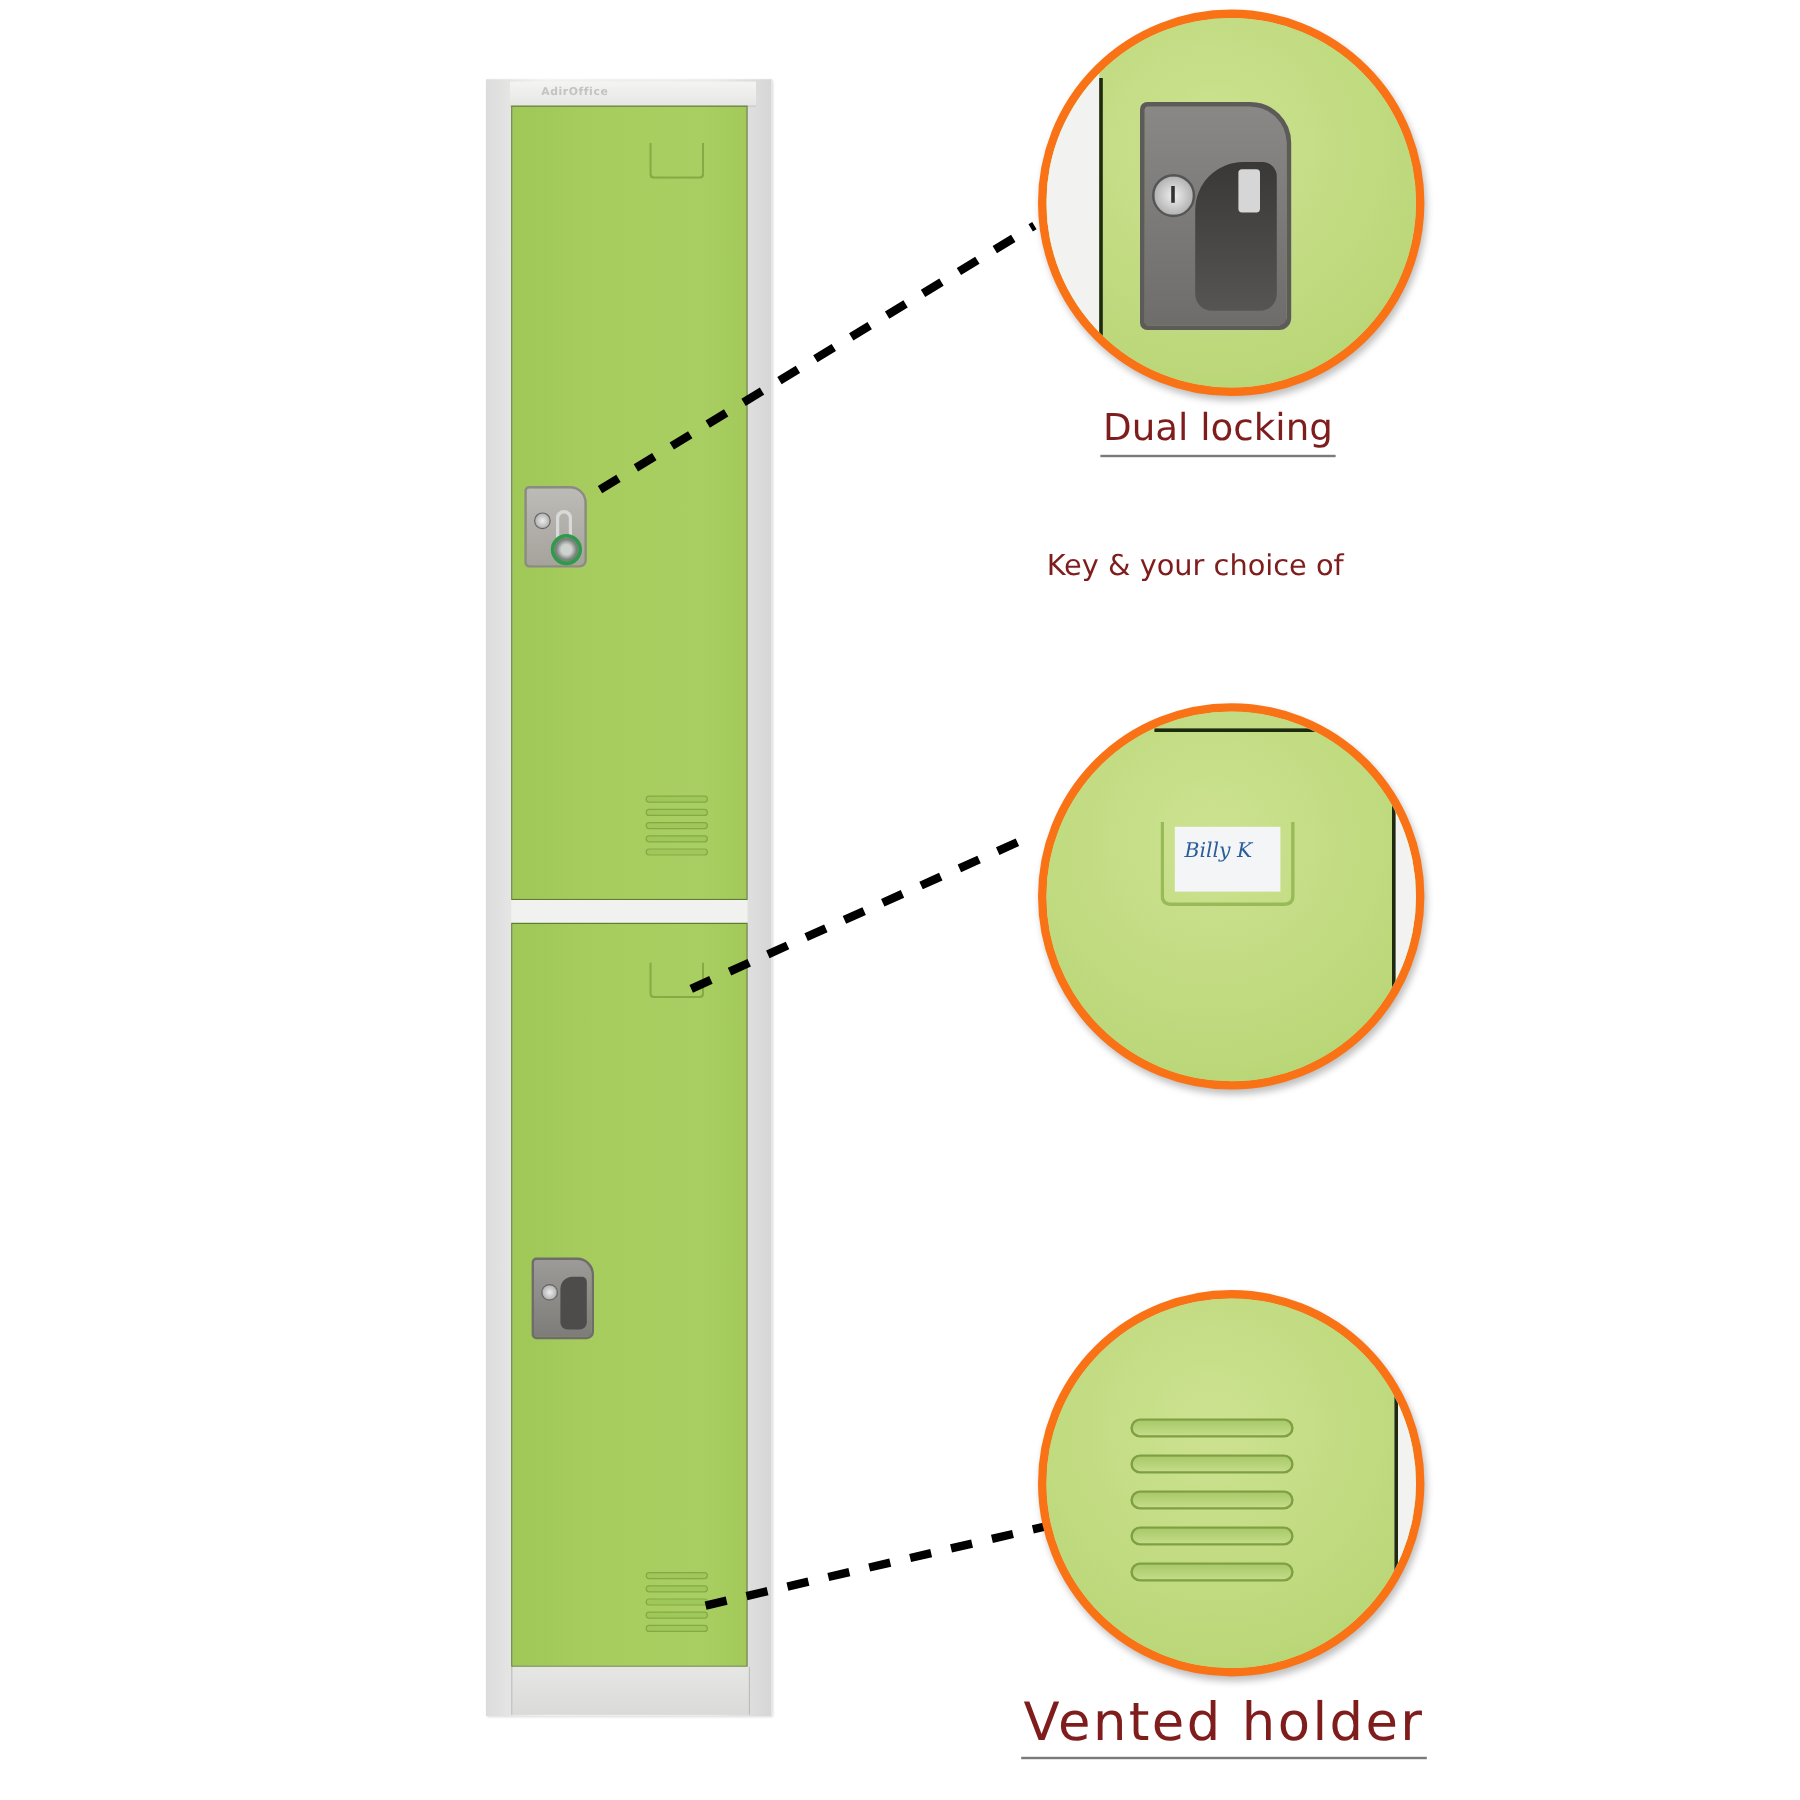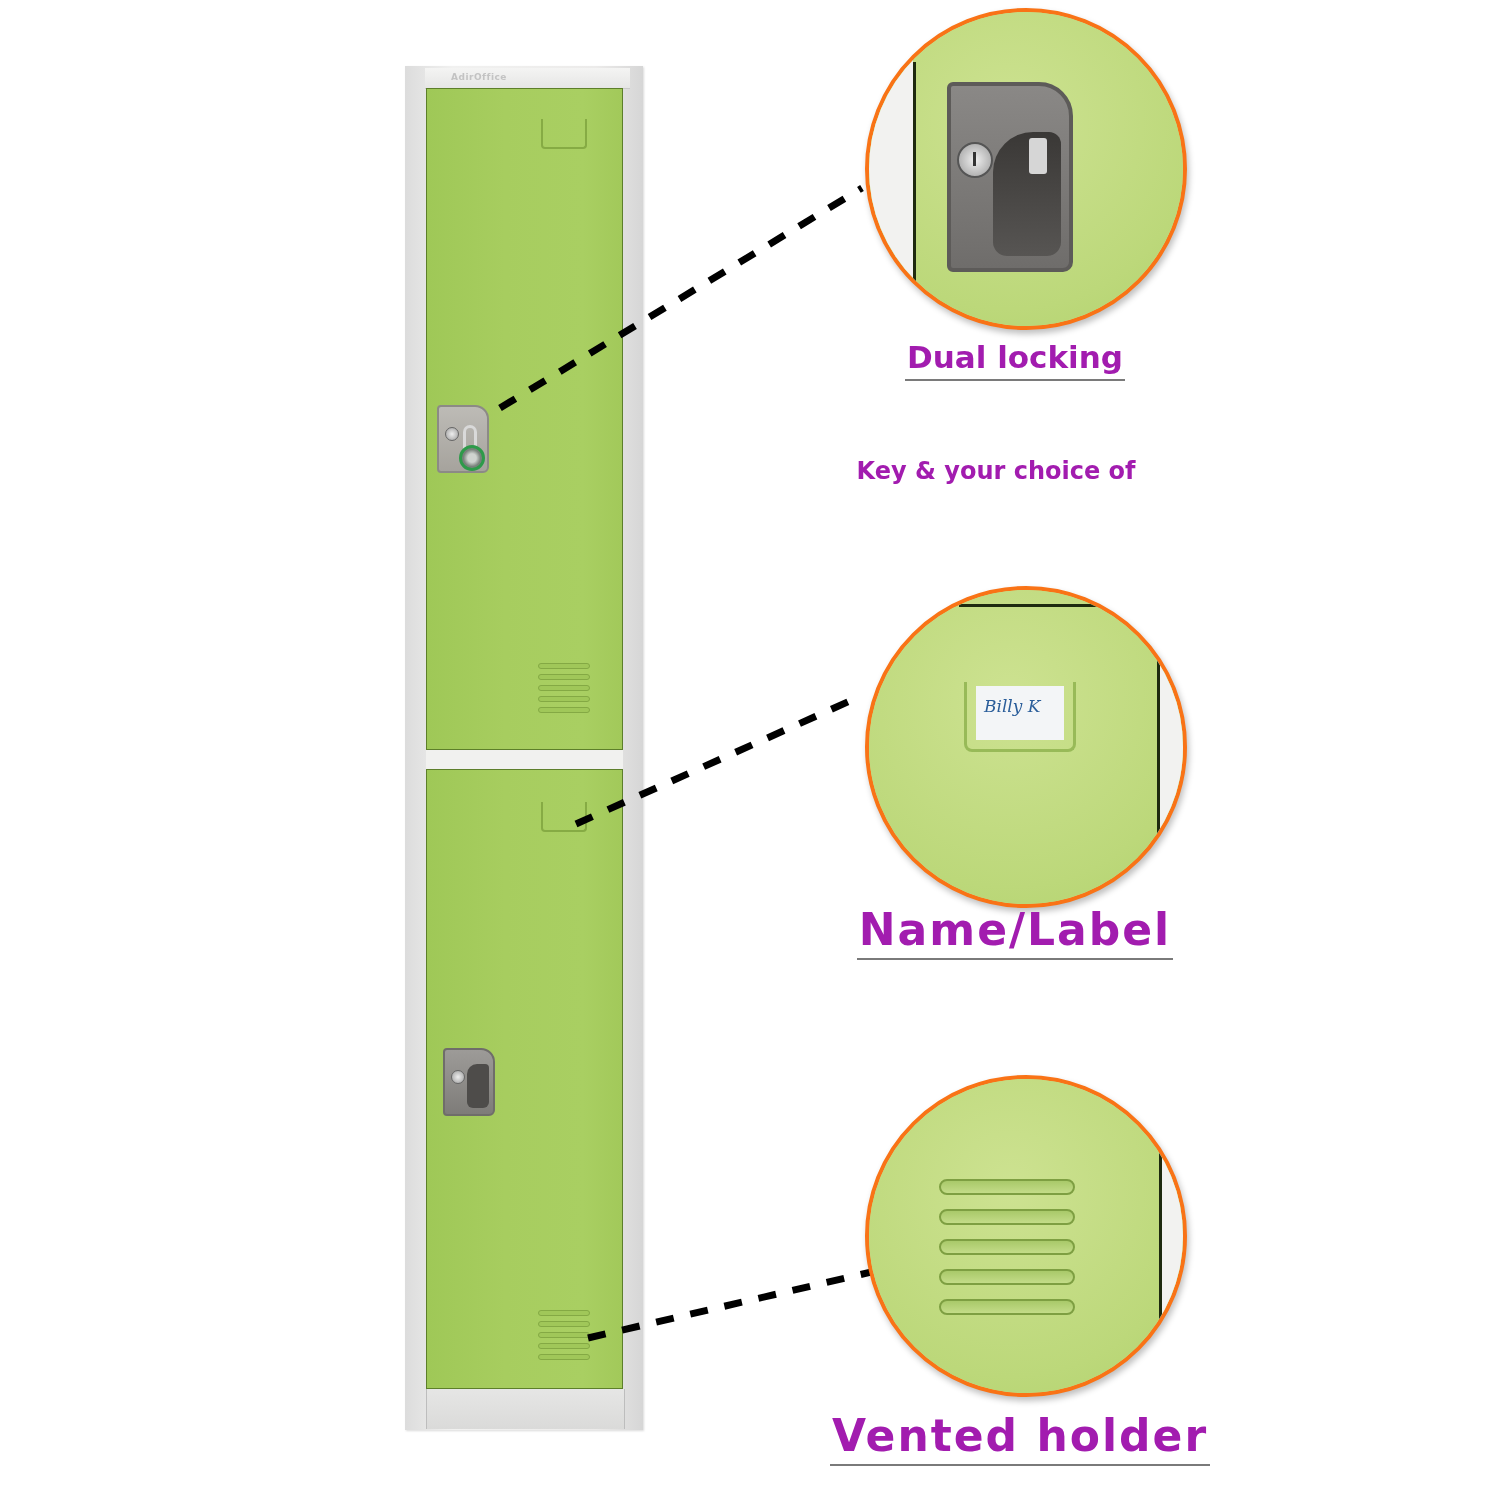--- a/index.html
+++ b/index.html
@@ -38,21 +38,21 @@
   .padlock { position: absolute; left: 20px; top: 38px; width: 26px; height: 26px; border-radius: 50%;
              background: radial-gradient(#cfd3cf 30%, #7a827c 60%); border: 3px solid #2e9a4a; box-sizing: border-box; }
   .shackle { position: absolute; left: 24px; top: 18px; width: 14px; height: 24px; border: 3px solid #d9d9d9;
              border-bottom: none; border-radius: 8px 8px 0 0; box-sizing: border-box; }
 
   
   svg.leaders { position: absolute; left: 0; top: 0; width: 1500px; height: 1500px; pointer-events: none; }
 
   
   .circle { position: absolute; width: 322px; height: 322px; border-radius: 50%; overflow: hidden;
-            border: 4px solid #f97316; box-sizing: border-box;
+            border: 7px solid #f97316; box-sizing: border-box;
             background: #c7dd8d;
             box-shadow: 2px 4px 6px rgba(0,0,0,0.25); }
   .circle .fill { position: absolute; inset: 0; background: radial-gradient(circle at 45% 35%, #cde291 0%, #bcd87a 70%, #b2d26e 100%); }
   .circle .frame-strip { position: absolute; background: #f2f2f0; }
   .circle .edge-line { position: absolute; background: #1e2a0f; }
 
   .c1 { left: 865px; top: 8px; }
   .c2 { left: 865px; top: 586px; }
   .c3 { left: 865px; top: 1075px; }
 
@@ -71,21 +71,21 @@
   .card .sig { position: absolute; left: 20px; top: 14px; font-family: "DejaVu Serif", serif; font-style: italic;
                font-size: 17px; color: #2a5d9a; }
   .card .bracket { position: absolute; left: 0; top: 0; width: 112px; height: 70px; box-sizing: border-box;
                border: 3px solid #98ba58; border-top: none; border-radius: 0 0 8px 8px; }
 
   .big-vents { position: absolute; left: 70px; top: 100px; width: 136px; }
   .big-vent { height: 16px; margin-bottom: 14px; border-radius: 9px; border: 2px solid #7e9f42;
               background: linear-gradient(#a9c96a, #c3dc88); box-sizing: border-box; }
 
   
-  .caption { position: absolute; color: #a21caf; font-family: "DejaVu Sans", sans-serif; font-weight: bold;
+  .caption { position: absolute; color: #7f1d1d; font-family: "DejaVu Sans", sans-serif; font-weight: normal;
              text-align: center; }
   .caption .line { display: inline-block; border-bottom: 2px solid #7a7a7a; padding: 0 2px; }
   .cap1 { left: 860px; top: 335px; width: 310px; font-size: 31px; line-height: 44px; }
   .cap1b { left: 696px; top: 448px; width: 600px; font-size: 24px; line-height: 46px; }
   .cap2 { left: 830px; top: 902px; width: 370px; font-size: 44px; line-height: 56px; letter-spacing: 2px; }
   .cap3 { left: 820px; top: 1408px; width: 400px; font-size: 44px; line-height: 56px; letter-spacing: 2px; }
 </style>
 </head>
 <body>
 
@@ -164,21 +164,21 @@
   <div class="edge-line" style="left:288px; top:60px; width:3px; height:200px;"></div>
   <div class="edge-line" style="left:90px; top:14px; width:200px; height:3px;"></div>
   <div class="card">
     <div class="paper"></div>
     <span class="sig">Billy K</span>
     <div class="bracket"></div>
   </div>
 </div>
 
 <div class="caption cap2">
-  <span class="line">Name/Label</span><br>
+  <br>
 </div>
 
 <div class="circle c3">
   <div class="fill"></div>
   <div class="frame-strip" style="left:290px; top:40px; width:32px; height:250px;"></div>
   <div class="edge-line" style="left:290px; top:60px; width:3px; height:210px;"></div>
   <div class="big-vents">
     <div class="big-vent"></div>
       <div class="big-vent"></div>
       <div class="big-vent"></div>

